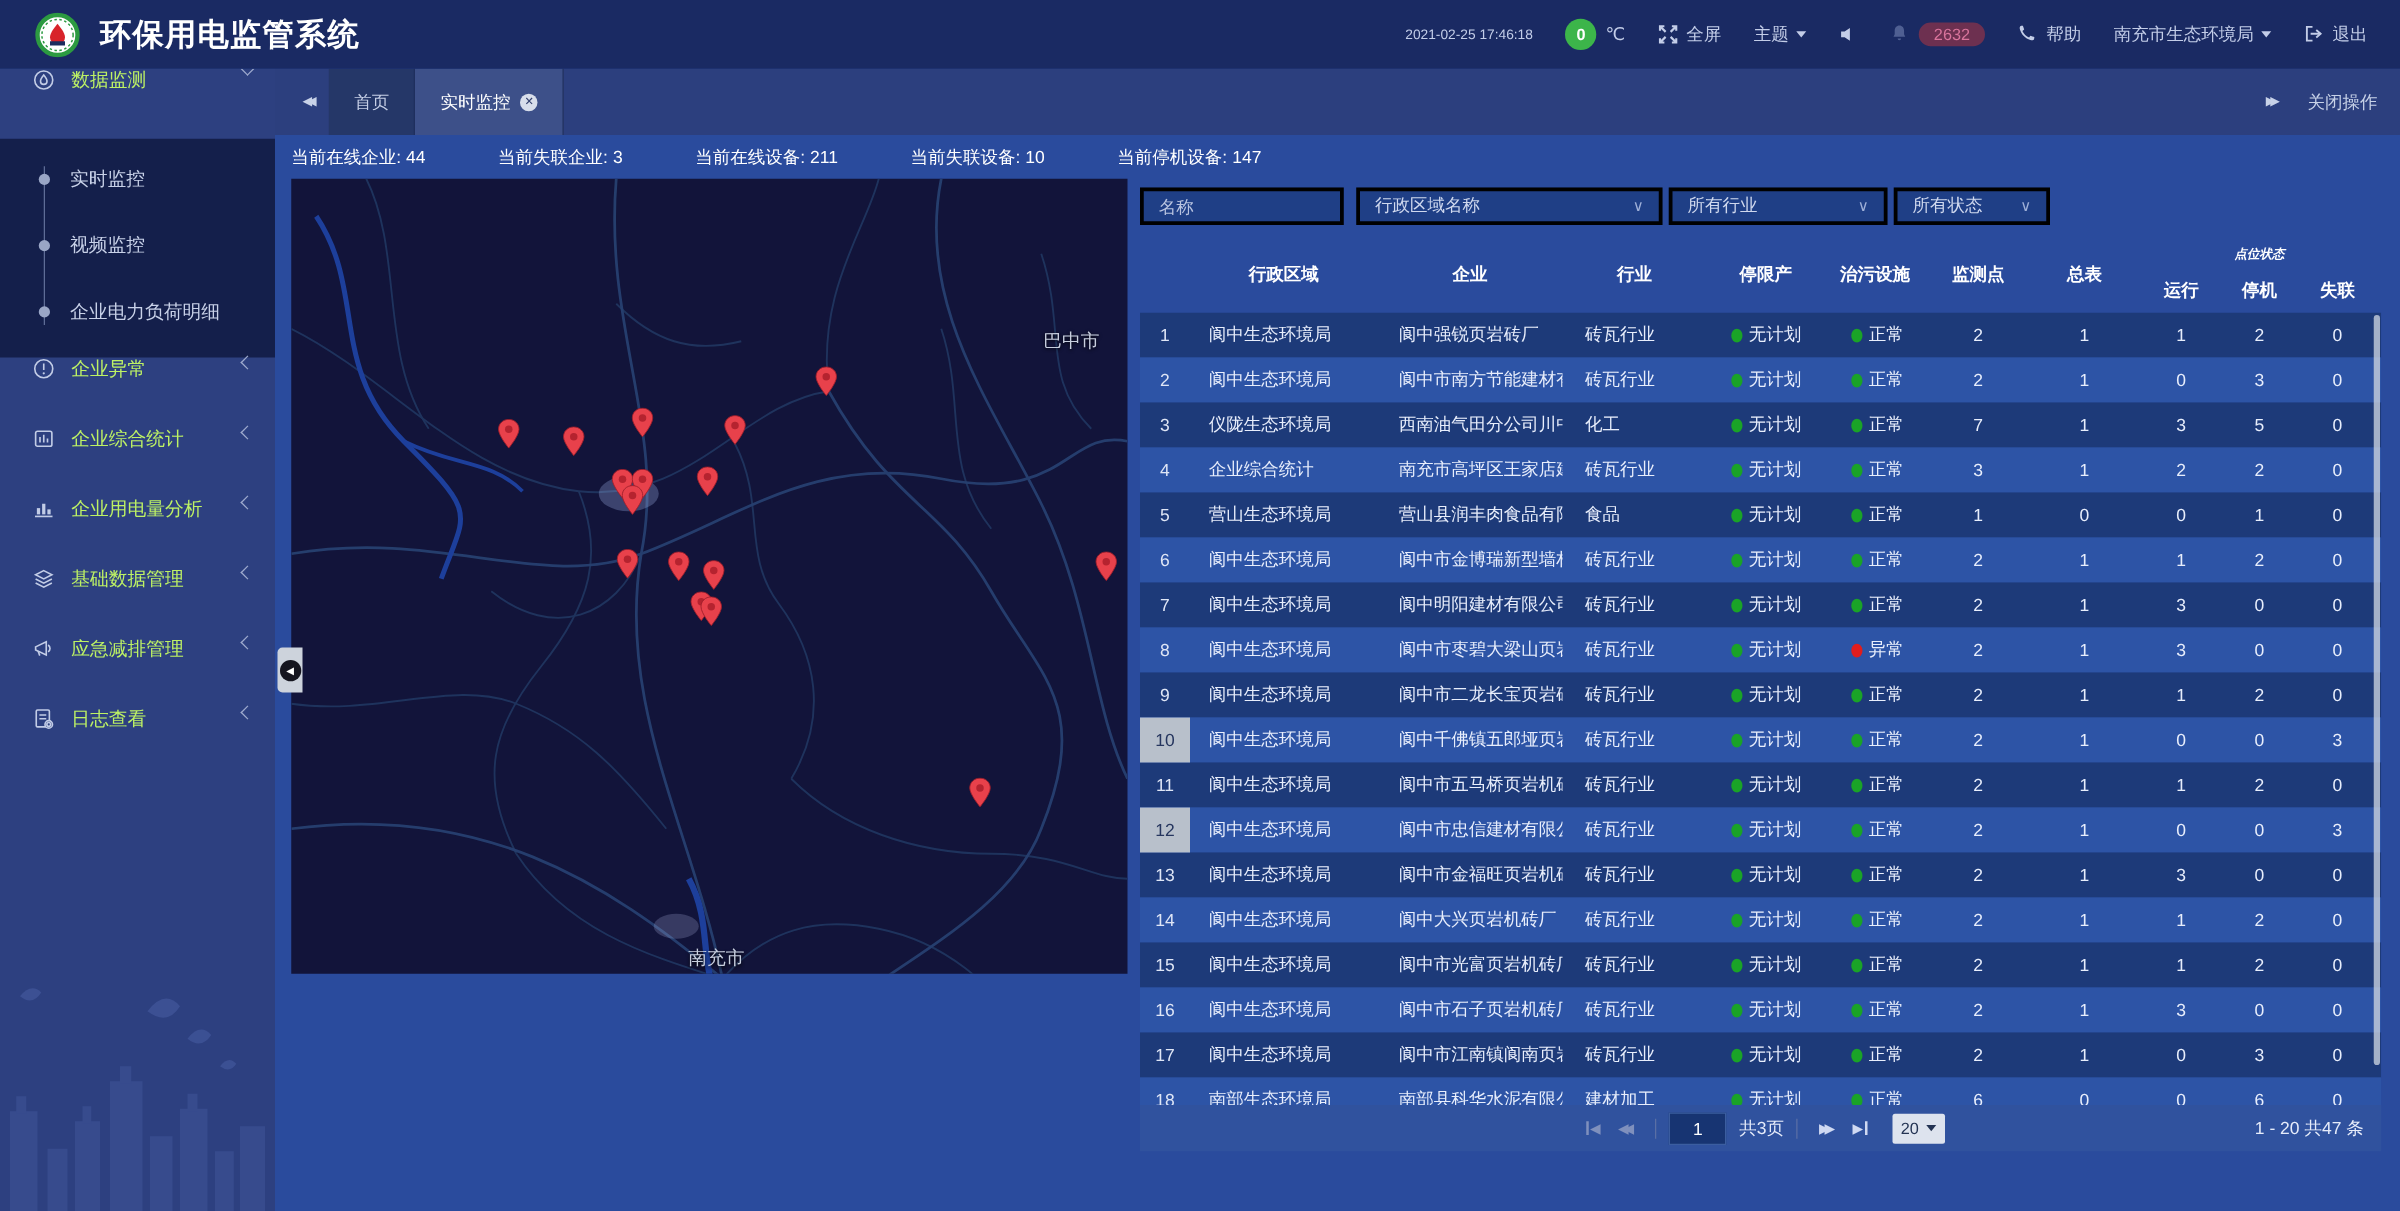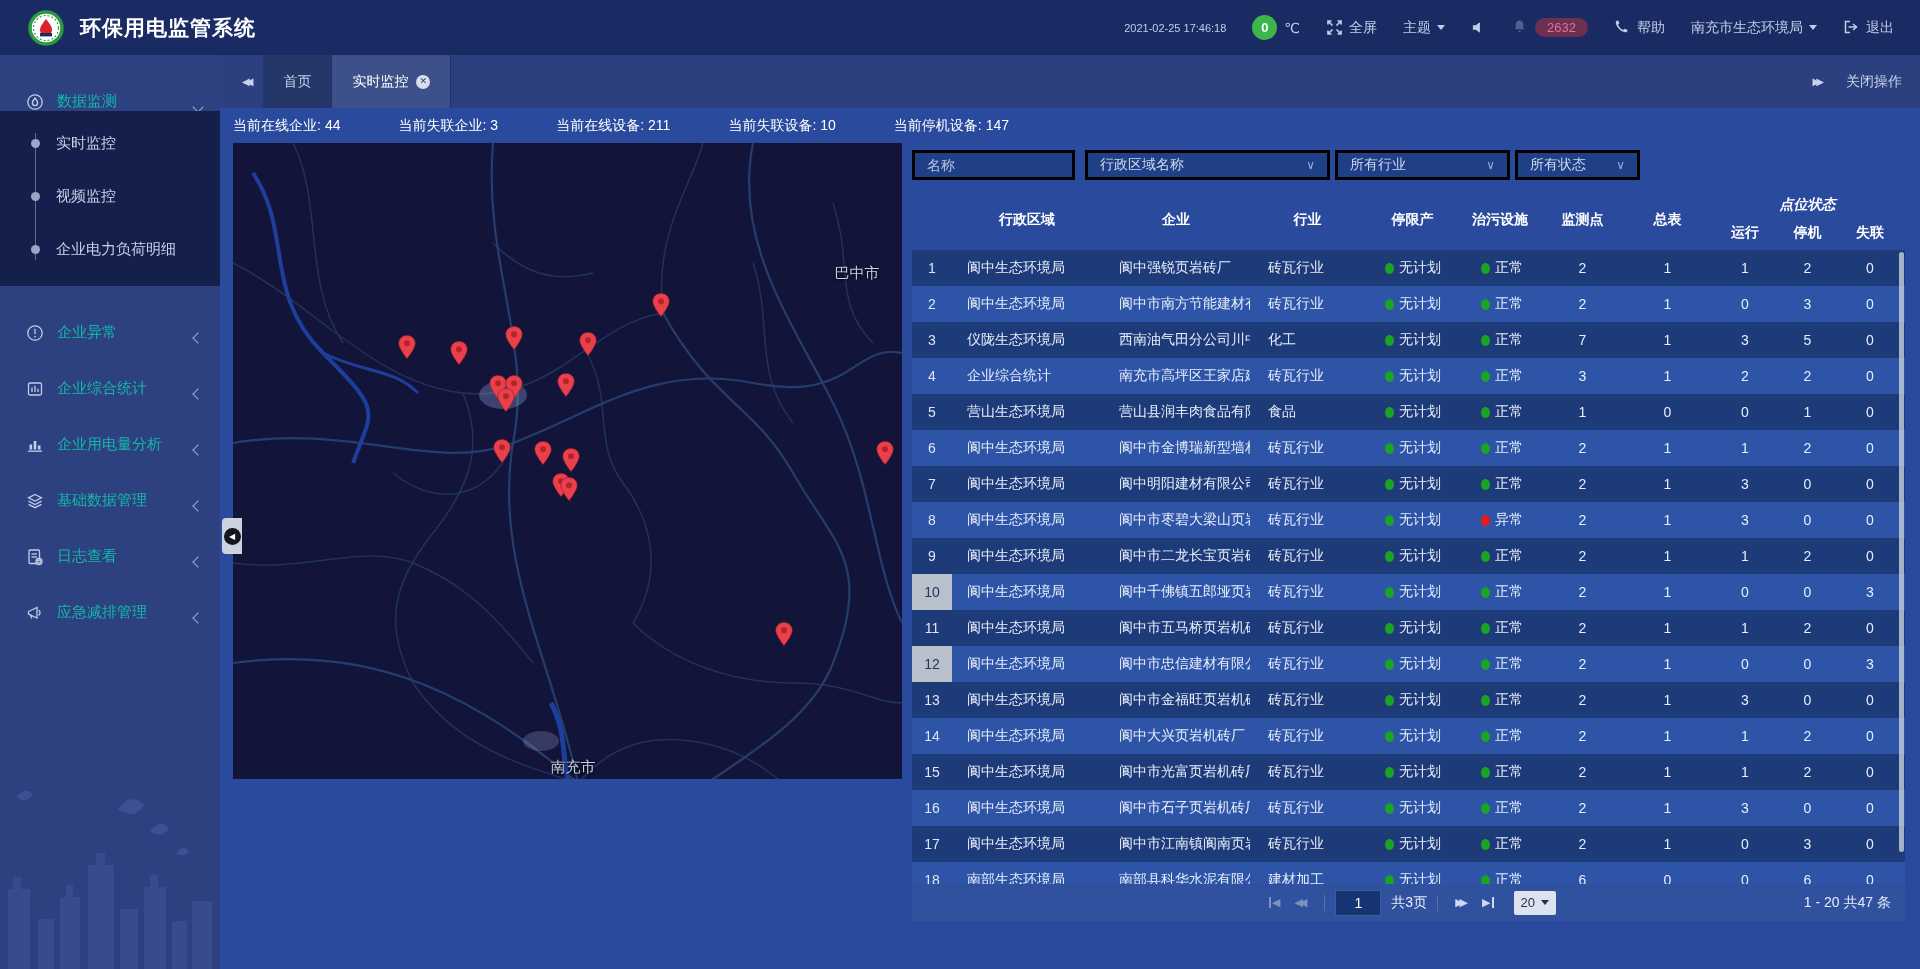--- a/index.html
+++ b/index.html
@@ -4,34 +4,34 @@
 <style>
   *{box-sizing:border-box;margin:0;padding:0}
   html,body{width:1920px;height:969px;overflow:hidden;background:#1a2a63;
     font-family:"Liberation Sans","DejaVu Sans",sans-serif;}
   .app{position:relative;width:1920px;height:969px;background:#2a4b9d;overflow:hidden}
 
   
   .hdr{position:absolute;left:0;top:0;width:1920px;height:55px;background:#1a2a63;
     display:flex;align-items:center;color:#cdd6ee;font-size:14px;z-index:30}
   .logo{width:36px;height:36px;margin-left:28px;flex:0 0 auto}
-  .app-title{color:#fff;font-size:21px;font-weight:bold;margin-left:16px;letter-spacing:1px}
+  .app-title{color:#fff;font-size:25px;font-weight:bold;margin-left:16px;letter-spacing:1px}
   .hsp{flex:1}
   .h-item{display:flex;align-items:center;margin-right:26px;white-space:nowrap;color:#c3cde8}
   .h-item .lbl{margin-left:6px}
   .temp-badge{display:inline-flex;align-items:center;justify-content:center;width:25px;height:25px;
     border-radius:50%;background:#3cb54a;color:#fff;font-size:13px;font-weight:bold;margin-right:7px}
   .caret{display:inline-block;width:0;height:0;border-left:4px solid transparent;border-right:4px solid transparent;
     border-top:5px solid #c3cde8;margin-left:6px}
   .pill{background:#6d3050;color:#d9749c;border-radius:10px;padding:2px 12px;font-size:13px;margin-left:6px}
   .hicon{display:inline-flex;width:17px;height:17px}
 
   
   .sidebar{position:absolute;left:0;top:55px;width:220px;height:914px;background:#2d4080;z-index:20;overflow:hidden}
-  .side-item{display:flex;align-items:flex-end;height:56px;padding:0 18px 0 26px;color:#14b8a6;font-size:15px;cursor:pointer}
+  .side-item{display:flex;align-items:flex-start;height:56px;padding:0 18px 0 26px;color:#bef264;font-size:15px;cursor:pointer}
   .side-item .s-icon{width:18px;height:18px;margin-right:13px;flex:0 0 auto}
   .side-item .s-label{flex:1}
   .chev{width:8px;height:8px;border-left:1.6px solid #9fabce;border-bottom:1.6px solid #9fabce;flex:0 0 auto}
   .chev.down{transform:rotate(-45deg);margin-top:-4px}
   .chev.left{transform:rotate(45deg)}
   .side-sub{position:relative;background:#141f4b;padding:6px 0 10px 0}
   .side-sub::before{content:"";position:absolute;left:35px;top:22px;bottom:26px;width:1px;background:#5e6c96}
   .sub-item{display:flex;align-items:center;height:53px;padding-left:56px;color:#c8d1e8;font-size:15px;cursor:pointer;position:relative}
   .sub-item .dot{position:absolute;left:31px;width:9px;height:9px;border-radius:50%;background:#9aa6c6}
   .skyline{position:absolute;left:0;bottom:0;width:220px;height:200px;opacity:.5}
@@ -75,21 +75,21 @@
   .f-select{cursor:pointer;justify-content:space-between}
   .f-select .v-caret{color:#9fb0d8;font-size:12px;margin-left:10px}
   .fs-region{width:245px;margin-left:10px}
   .fs-industry{width:175px;margin-left:5px}
   .fs-status{width:125px;margin-left:5px}
 
   .thead{display:grid;grid-template-columns:40px 150px 148px 115px 95px 80px 85px 85px 195px;
     height:60px;margin-top:6px;color:#fff;font-size:14px;font-weight:bold}
   .thead .th{display:flex;align-items:center;justify-content:center;text-align:center}
   .th-group{display:flex;flex-direction:column;justify-content:space-between;padding:6px 0 8px 0}
-  .th-group-title{font-style:italic;text-align:center;font-size:14px}
+  .th-group-title{font-style:italic;text-align:center;font-size:10px}
   .th-group-subs{display:grid;grid-template-columns:70px 55px 70px}
   .th-group-subs .th{justify-content:center}
 
   .tbody{position:relative;height:634px;overflow:hidden}
   .trow{display:grid;grid-template-columns:40px 150px 148px 115px 95px 80px 85px 85px 70px 55px 70px;
     height:36px;color:#e8eefc;font-size:14px;cursor:pointer}
   .trow.r-odd{background:#1d3a79}
   .trow.r-even{background:#2d54a6}
   .td{display:flex;align-items:center;overflow:hidden;white-space:nowrap}
   .td.c-num{justify-content:center;color:#dfe6f6}
@@ -245,36 +245,36 @@
           <span class="s-icon"><svg width="18" height="18" viewBox="0 0 18 18" stroke="#c2cce6" stroke-width="1.3" fill="none">
               <path d="M9 2.5 L15.5 5.8 L9 9.1 L2.5 5.8 Z"></path>
               <path d="M2.5 9.2 L9 12.5 L15.5 9.2"></path>
               <path d="M2.5 12.4 L9 15.7 L15.5 12.4"></path>
             </svg></span>
           <span class="s-label">基础数据管理</span>
           <span class="chev left"></span>
         </div>
         <div class="side-item">
           <span class="s-icon"><svg width="18" height="18" viewBox="0 0 18 18" stroke="#c2cce6" stroke-width="1.3" fill="none">
+              <path d="M2.5 7.5 L11 3.5 V14 L2.5 10 Z"></path>
+              <path d="M12.5 6 C14.5 7.2 14.5 10.3 12.5 11.5"></path>
+              <line x1="4.5" y1="10.8" x2="5.8" y2="14.5"></line>
+            </svg></span>
+          <span class="s-label">应急减排管理</span>
+          <span class="chev left"></span>
+        </div>
+        <div class="side-item">
+          <span class="s-icon"><svg width="18" height="18" viewBox="0 0 18 18" stroke="#c2cce6" stroke-width="1.3" fill="none">
               <rect x="3" y="2" width="10.5" height="13.5" rx="1"></rect>
               <line x1="5.5" y1="6" x2="11" y2="6"></line>
               <line x1="5.5" y1="9" x2="11" y2="9"></line>
               <circle cx="13" cy="13.5" r="3" fill="#2d4080"></circle>
               <circle cx="13" cy="13.5" r="1.5"></circle>
             </svg></span>
           <span class="s-label">日志查看</span>
-          <span class="chev left"></span>
-        </div>
-        <div class="side-item">
-          <span class="s-icon"><svg width="18" height="18" viewBox="0 0 18 18" stroke="#c2cce6" stroke-width="1.3" fill="none">
-              <path d="M2.5 7.5 L11 3.5 V14 L2.5 10 Z"></path>
-              <path d="M12.5 6 C14.5 7.2 14.5 10.3 12.5 11.5"></path>
-              <line x1="4.5" y1="10.8" x2="5.8" y2="14.5"></line>
-            </svg></span>
-          <span class="s-label">应急减排管理</span>
           <span class="chev left"></span>
         </div>
       </div>
     <svg class="skyline" width="220" height="200" viewBox="0 0 220 200">
       <g fill="#42569a">
         <rect x="8" y="120" width="22" height="80"></rect>
           <rect x="13" y="108" width="8" height="14"></rect>
         <rect x="38" y="150" width="16" height="50"></rect>
           <rect x="60" y="128" width="20" height="72"></rect>
         <rect x="66" y="116" width="7" height="14"></rect>

